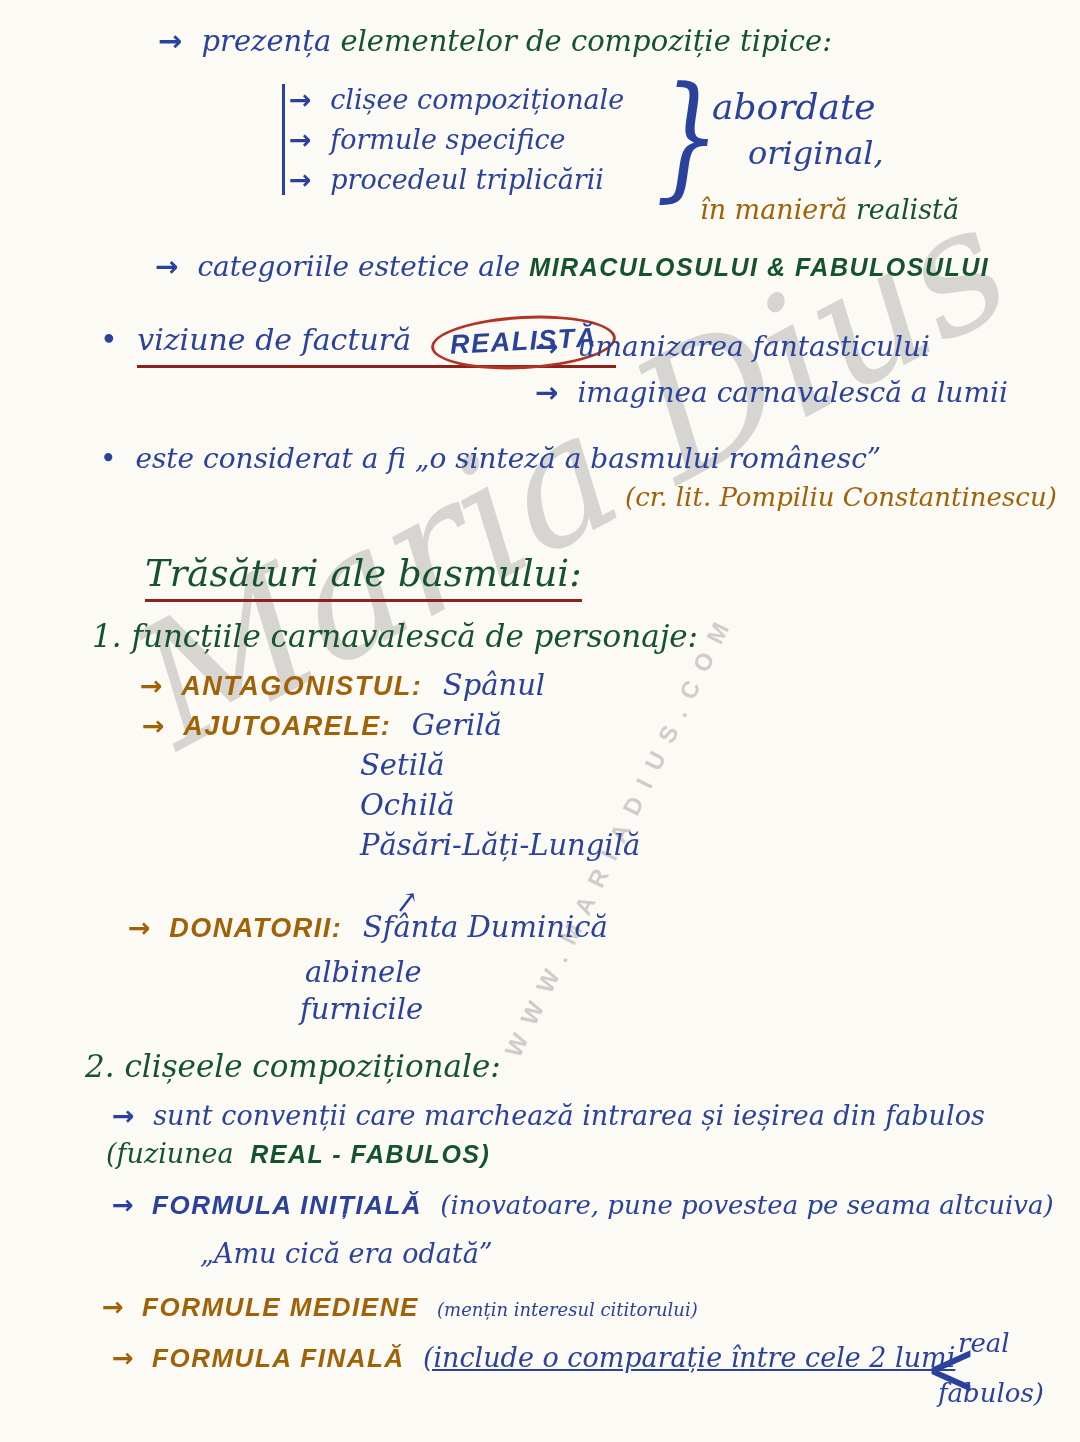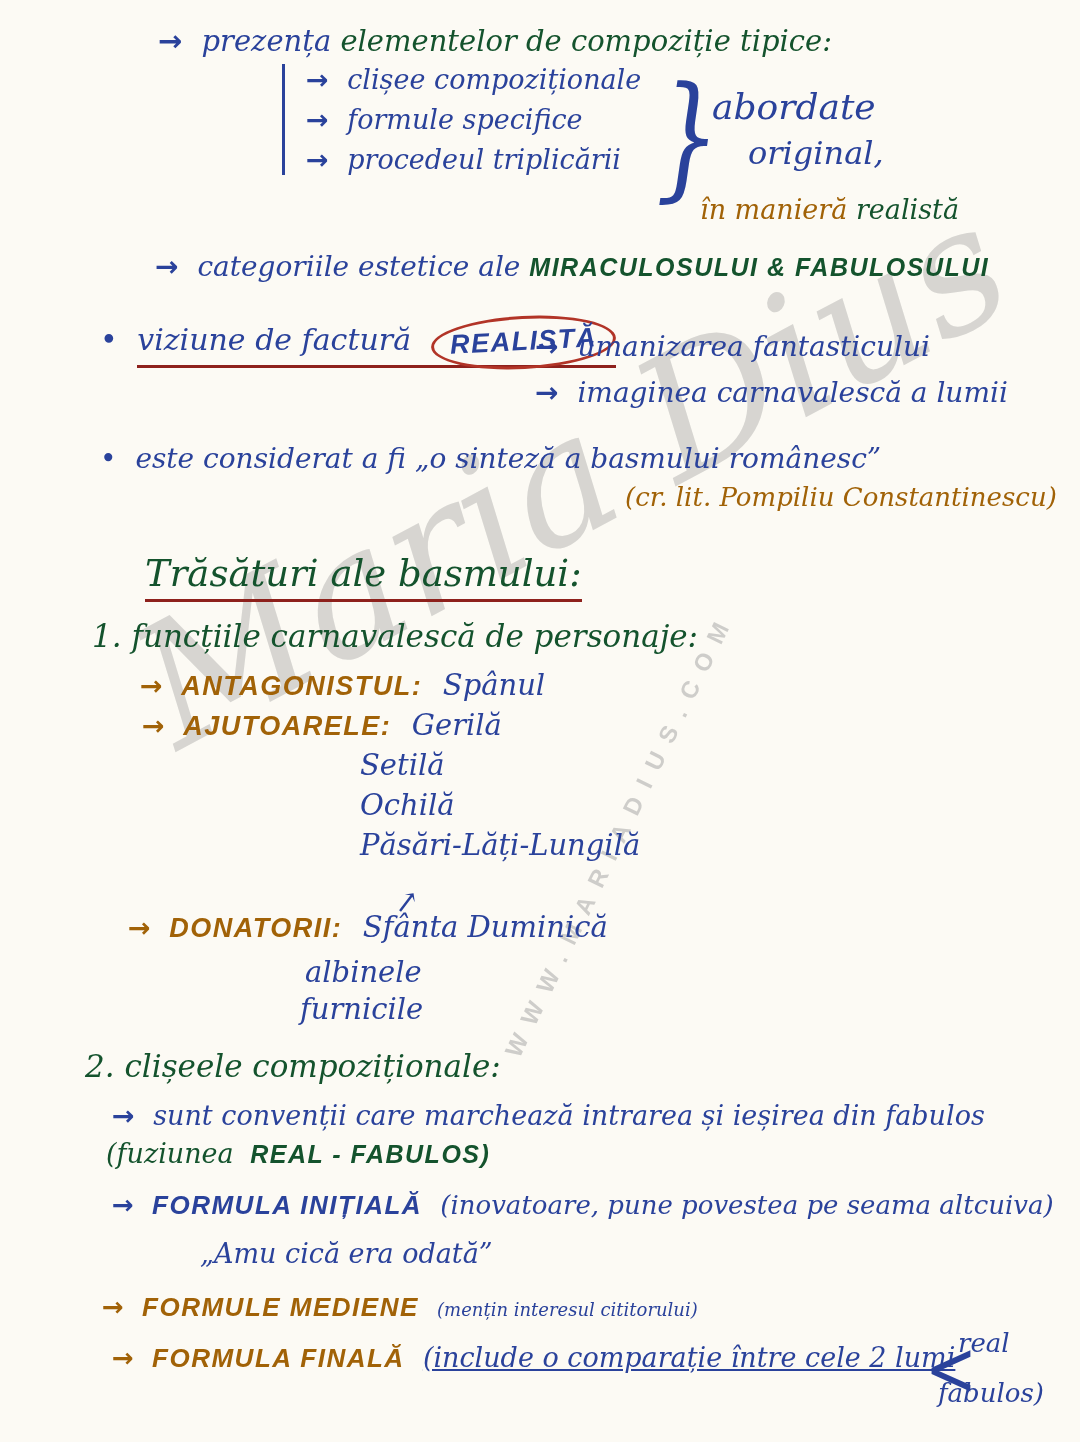--- a/index.html
+++ b/index.html
@@ -32,23 +32,23 @@
     text-align: center;
     font-family: "Liberation Sans", sans-serif;
     font-size: 24px; letter-spacing: 13px; font-weight: bold;
     color: rgba(150,150,150,0.45);
     transform: rotate(-64deg);
     white-space: nowrap; pointer-events: none;
   }
 
   
   .bracket-list {
-    position: absolute; left: 282px; top: 64px;
+    position: absolute; left: 282px; top: 84px;
     border-left: 3px solid #2a429b;
-    padding-left: 21px;
+    padding-left: 4px;
     display: flex; flex-direction: column; gap: 9px;
   }
   .bracket-list .row { font-size: 27px; }
 
   .big-brace {
     position: absolute; left: 645px; top: 58px;
     font-size: 135px; font-weight: normal;
     color: #2a429b;
     transform: scaleX(0.75);
   }

